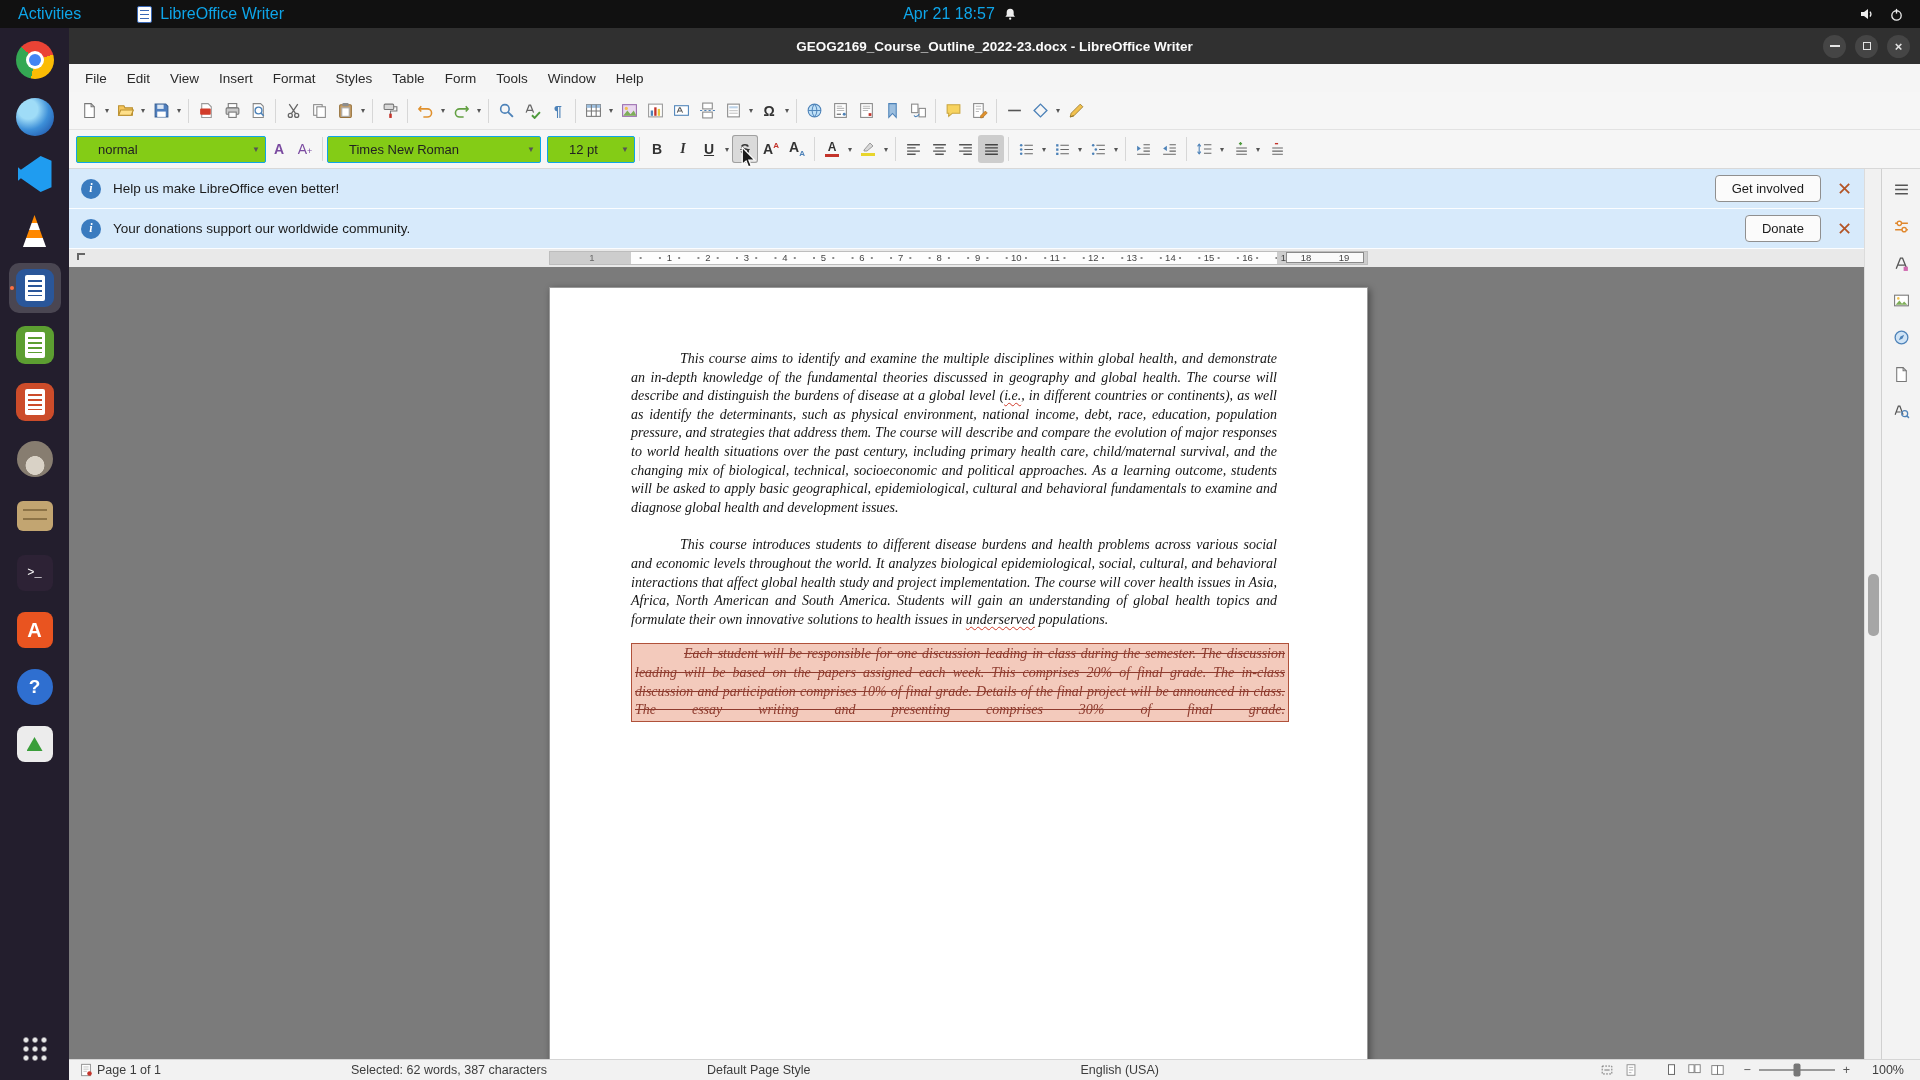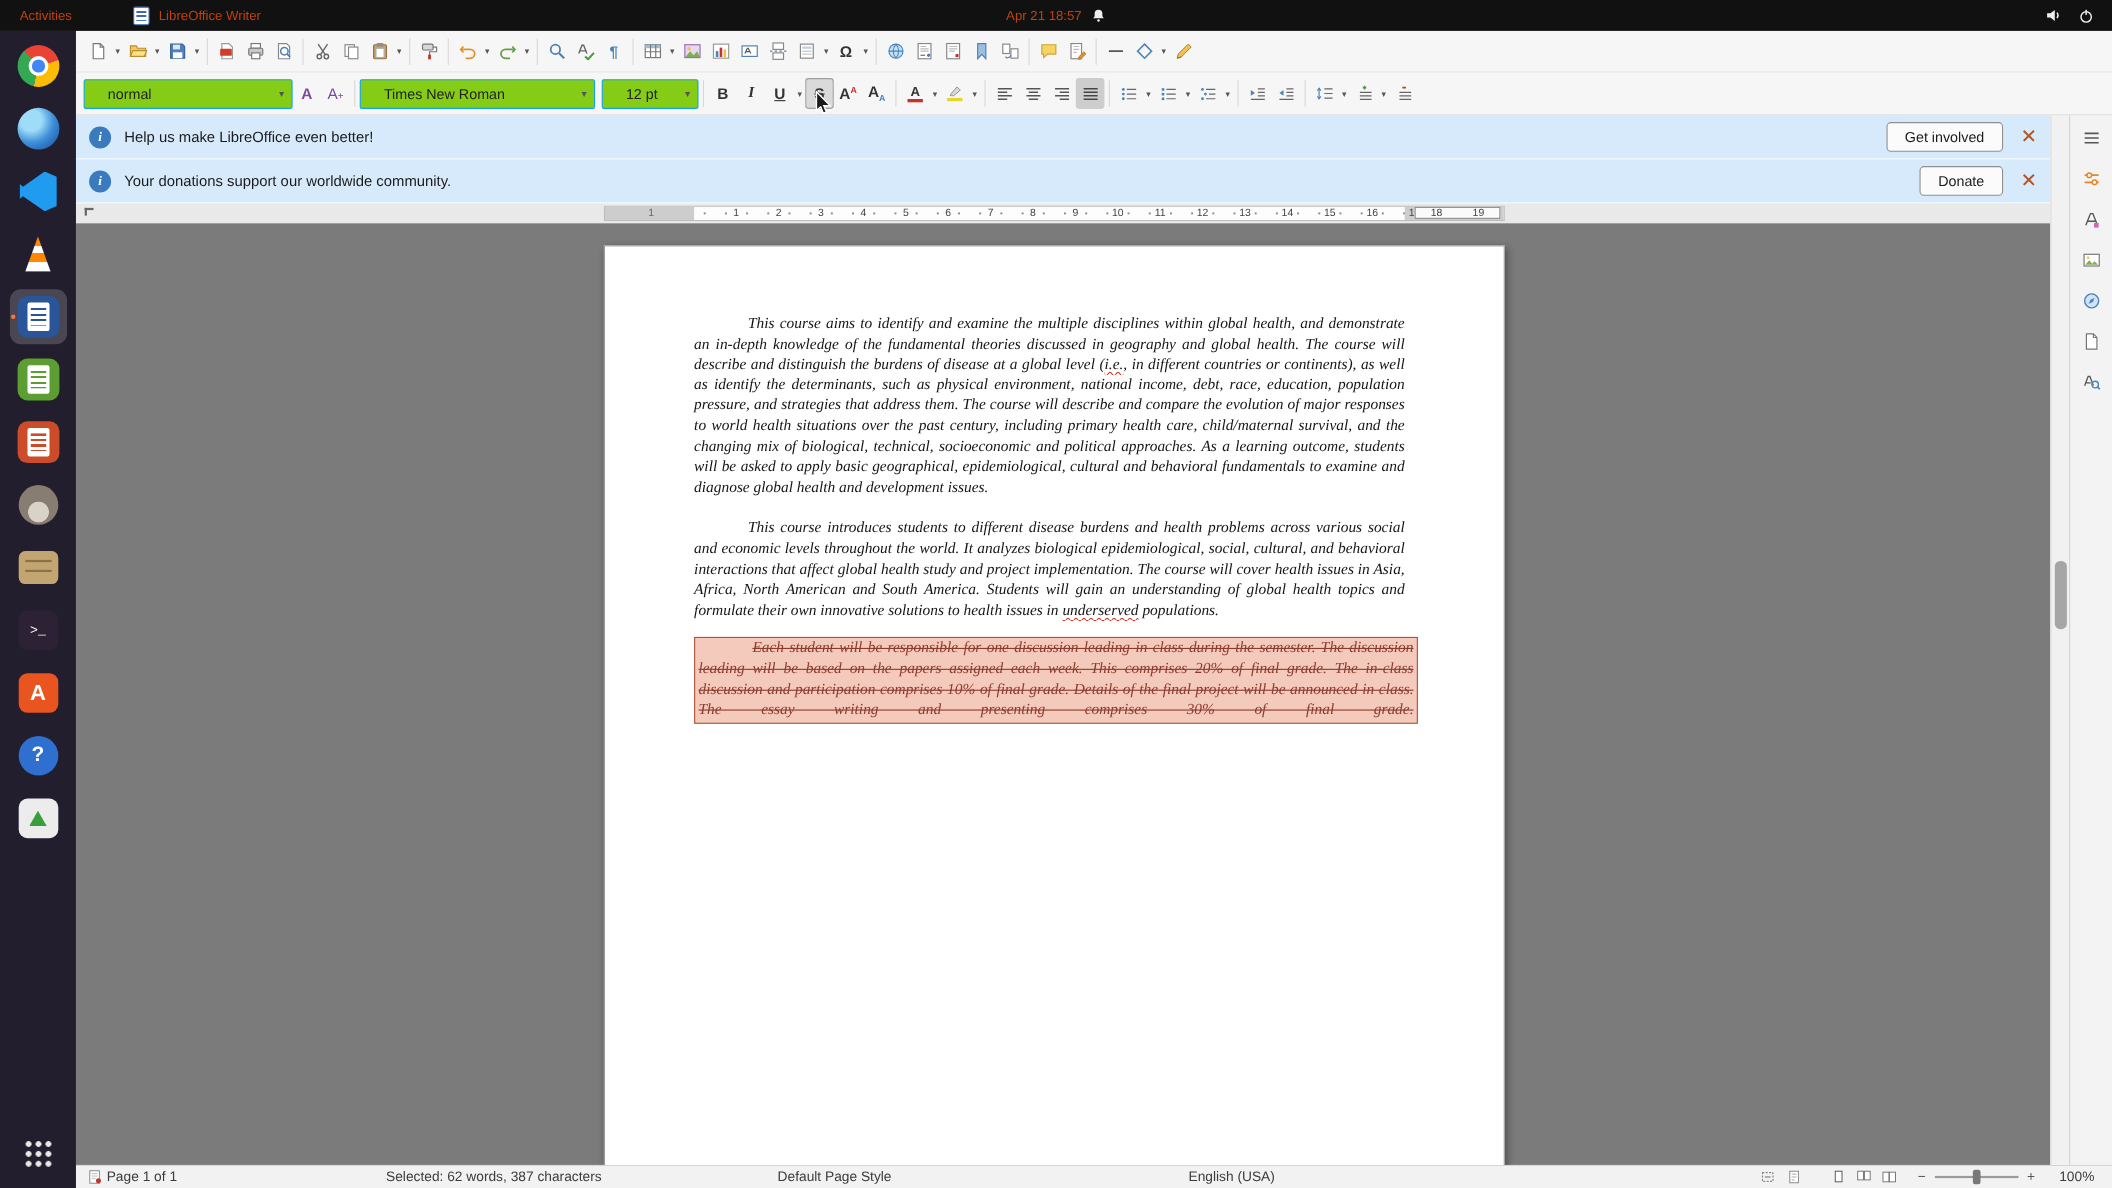--- a/index.html
+++ b/index.html
@@ -1,22 +1,22 @@
 <!DOCTYPE html>
 <html><head>
 <meta charset="utf-8">
 <style>
 *{margin:0;padding:0;box-sizing:border-box}
 html,body{width:1920px;height:1080px;overflow:hidden;background:#000;cursor:default;
   font-family:"Liberation Sans","DejaVu Sans",sans-serif}
 #screen{position:relative;width:1920px;height:1080px;background:#4a4a4a}
 
 
-.topbar{position:absolute;top:0;left:0;right:0;height:28px;background:#111;color:#c2410c;
-  display:flex;align-items:center;font-size:12px;z-index:60}
+.topbar{position:absolute;top:0;left:0;right:0;height:28px;background:#111;color:#0ea5e9;
+  display:flex;align-items:center;font-size:16px;z-index:60}
 .topbar .activities{padding:0 18px;height:100%;display:flex;align-items:center}
 .topbar .appgrp{display:flex;align-items:center;gap:8px;margin-left:38px}
 .topbar .center{position:absolute;left:50%;transform:translateX(-50%);display:flex;align-items:center;gap:8px}
 .topbar .right{margin-left:auto;display:flex;align-items:center;gap:14px;padding-right:16px}
 .mini-writer{width:15px;height:17px;background:#fff;border-radius:2px;position:relative;border:1px solid #3a68b5}
 .mini-writer::after{content:"";position:absolute;left:2px;right:2px;top:3px;height:9px;
   background:repeating-linear-gradient(#3a68b5 0 1.5px,transparent 1.5px 4px)}
 
 
 .dock{position:absolute;top:28px;left:0;bottom:0;width:69px;background:rgba(32,27,43,.93);
@@ -219,21 +219,49 @@
         </span>
       </div>
     <div class="spacer"></div>
     <div class="tile">
         <span class="appsgrid"></span>
       </div>
   </div>
 
   <div class="win">
 
-
+    <div class="titlebar">
+      <span>GEOG2169_Course_Outline_2022-23.docx - LibreOffice Writer</span>
+      <div class="wbtns">
+        <span class="wbtn">
+            <span class="wline"></span>
+          </span>
+        <span class="wbtn">
+            <span class="wsq"></span>
+          </span>
+        <span class="wbtn">
+            <span>×</span>
+          </span>
+      </div>
+    </div>
+
+    <div class="menubar">
+
+    <div class="mi">File</div>
+        <div class="mi">Edit</div>
+        <div class="mi">View</div>
+        <div class="mi">Insert</div>
+        <div class="mi">Format</div>
+        <div class="mi">Styles</div>
+        <div class="mi">Table</div>
+        <div class="mi">Form</div>
+        <div class="mi">Tools</div>
+        <div class="mi">Window</div>
+        <div class="mi">Help</div>
+      </div>
 
     <div class="tb tb1">
       <div class="btn">
           <svg class="i" viewBox="0 0 16 16">
             <path d="M3.5 1.5h6l3 3v10h-9z" fill="#fff" stroke="#777"></path>
             <path d="M9.5 1.5v3h3" fill="none" stroke="#777"></path>
           </svg>
         </div>
         <span class="caret">▾</span>
       <div class="btn">

